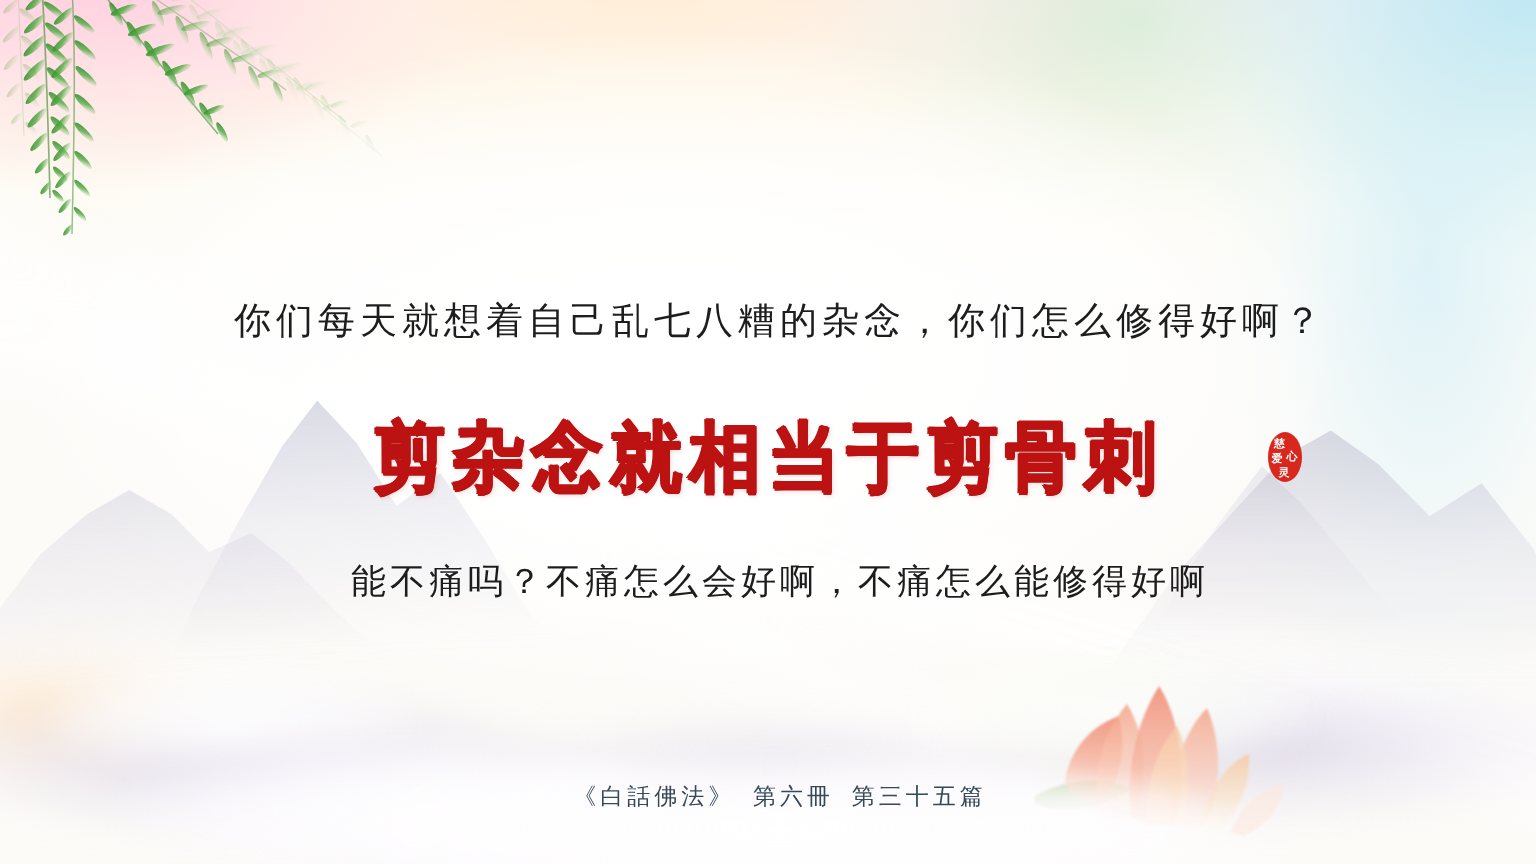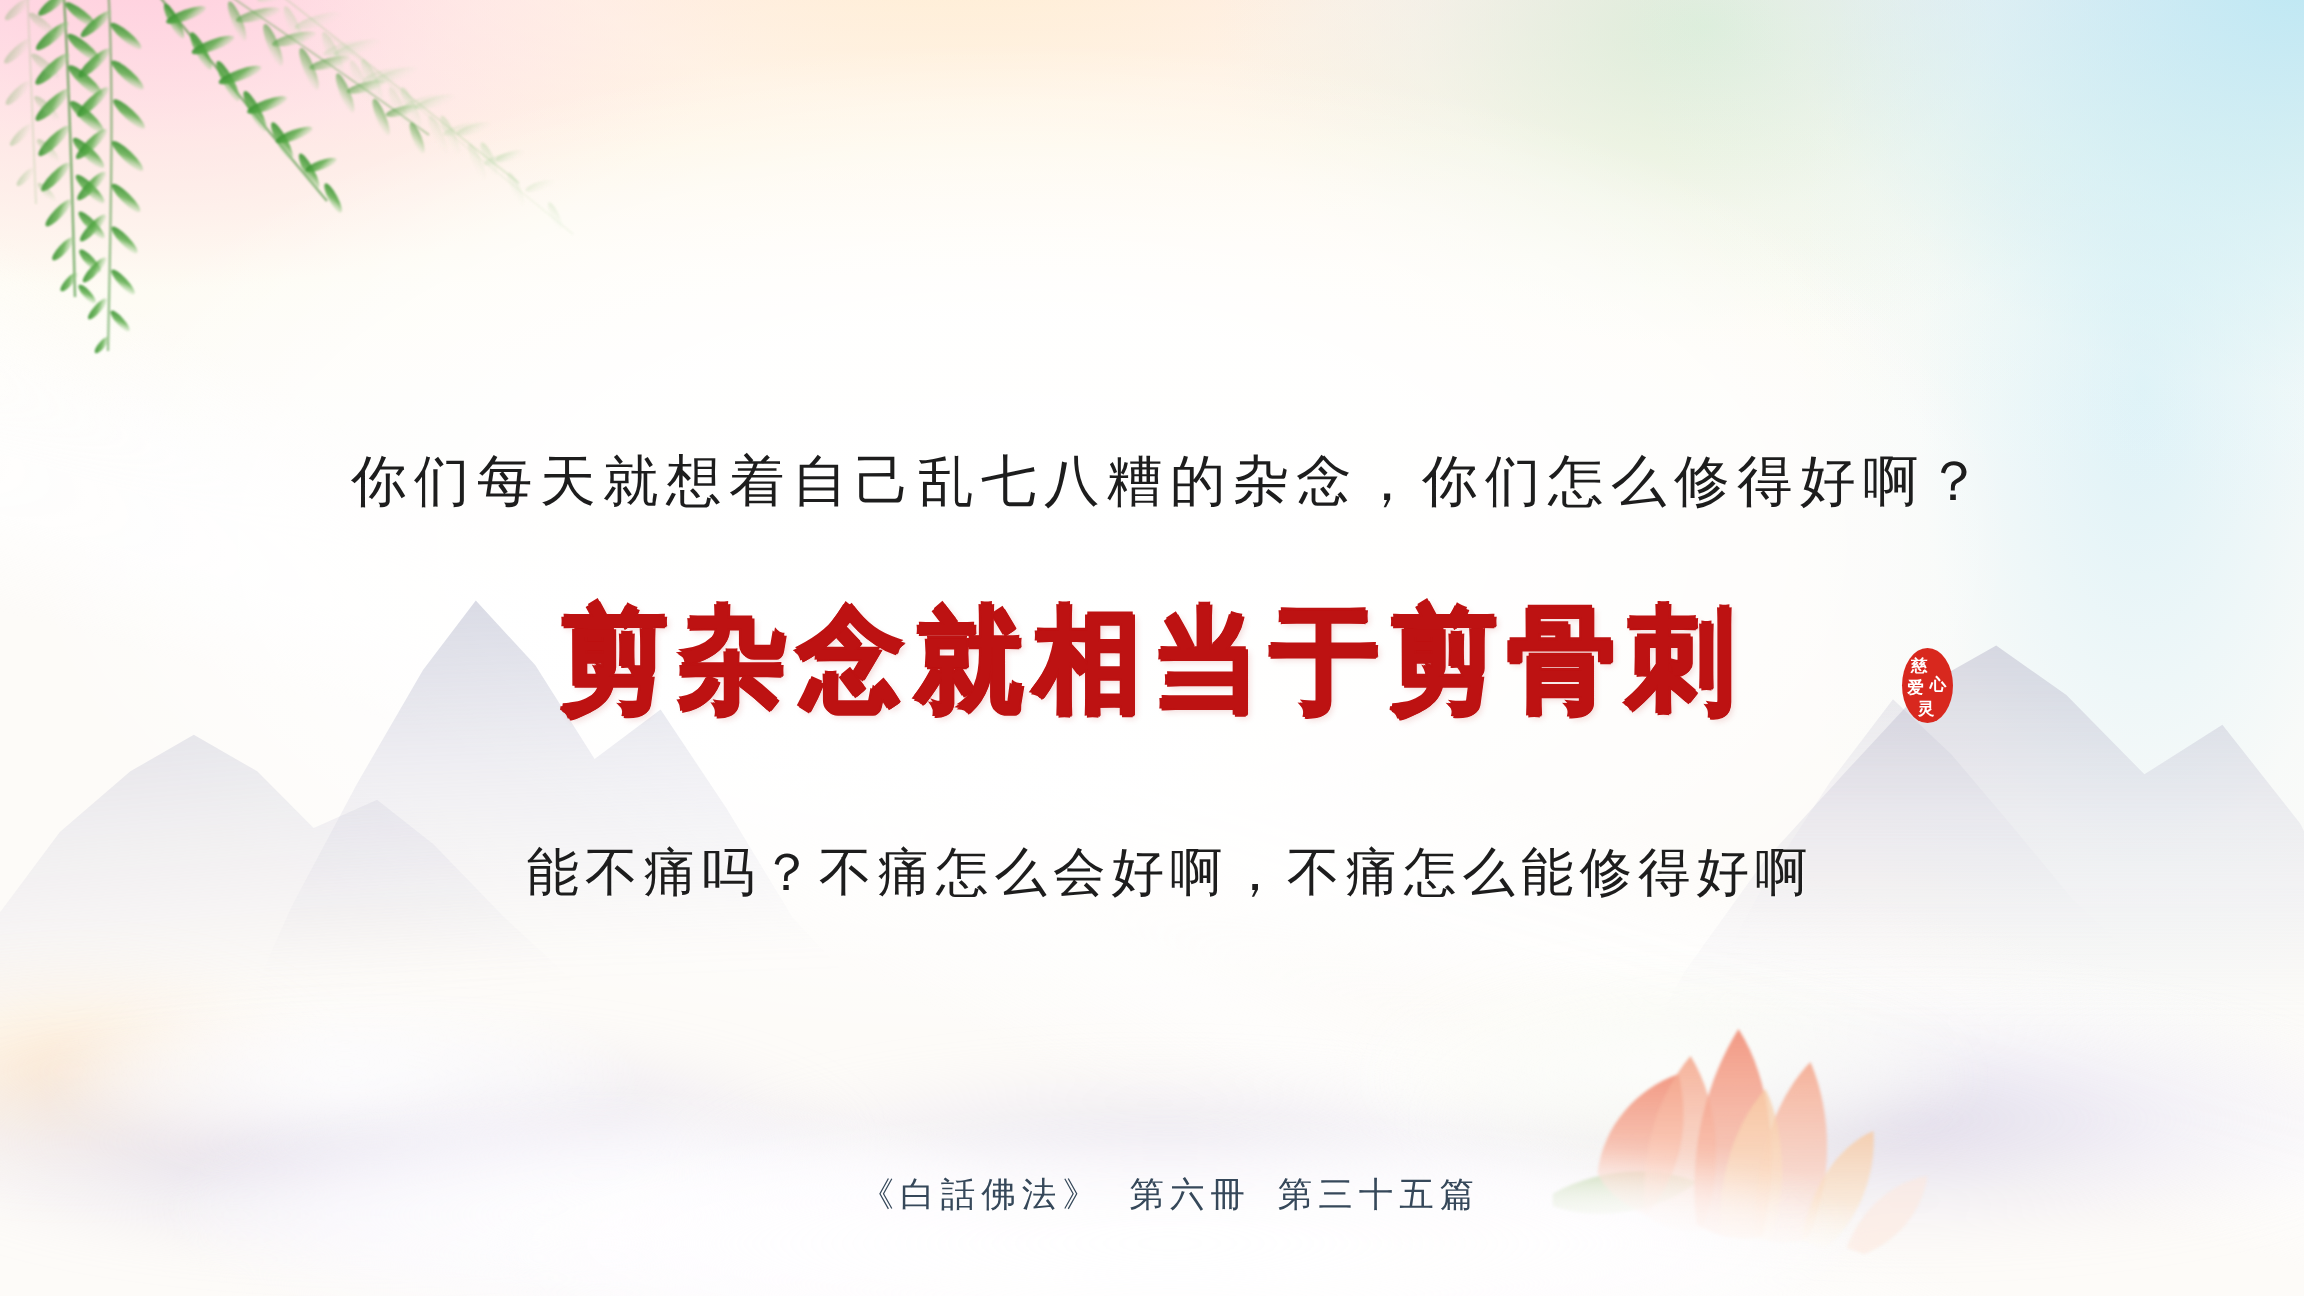--- a/index.html
+++ b/index.html
@@ -142,21 +142,21 @@
     padding-left:12px;
   }
 
   #line-top{
     top:296px;font-size:37px;color:#1d1d1d;letter-spacing:5px;
     font-weight:500;
     text-shadow:0 1px 2px rgba(255,255,255,0.9);
   }
 
   #headline-wrap{
-    position:absolute;top:404px;left:0;width:100%;
+    position:absolute;top:421px;left:0;width:100%;
     display:flex;align-items:center;justify-content:center;
   }
   #headline{
     font-size:72px;line-height:1;color:#bd1212;letter-spacing:7px;
     font-weight:bold;
     font-family:"DejaVu Serif","Liberation Serif",serif;
     text-shadow:
       1.5px 0 0 #bd1212, -1.5px 0 0 #bd1212,
       0 1.5px 0 #bd1212, 0 -1.5px 0 #bd1212,
       1px 1px 0 #a80d0d, 2px 2px 5px rgba(180,20,20,0.18);

